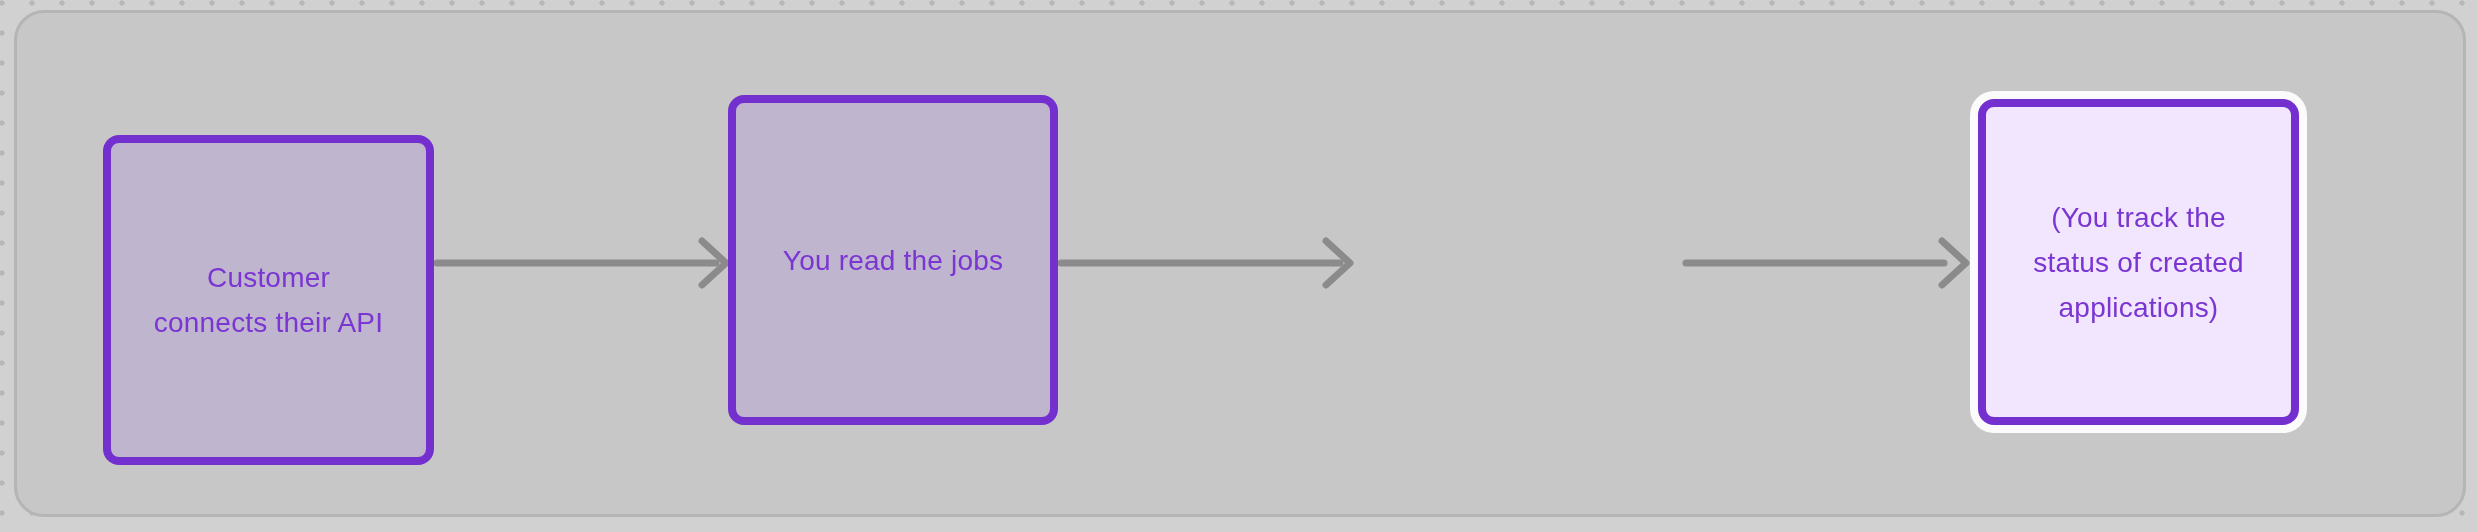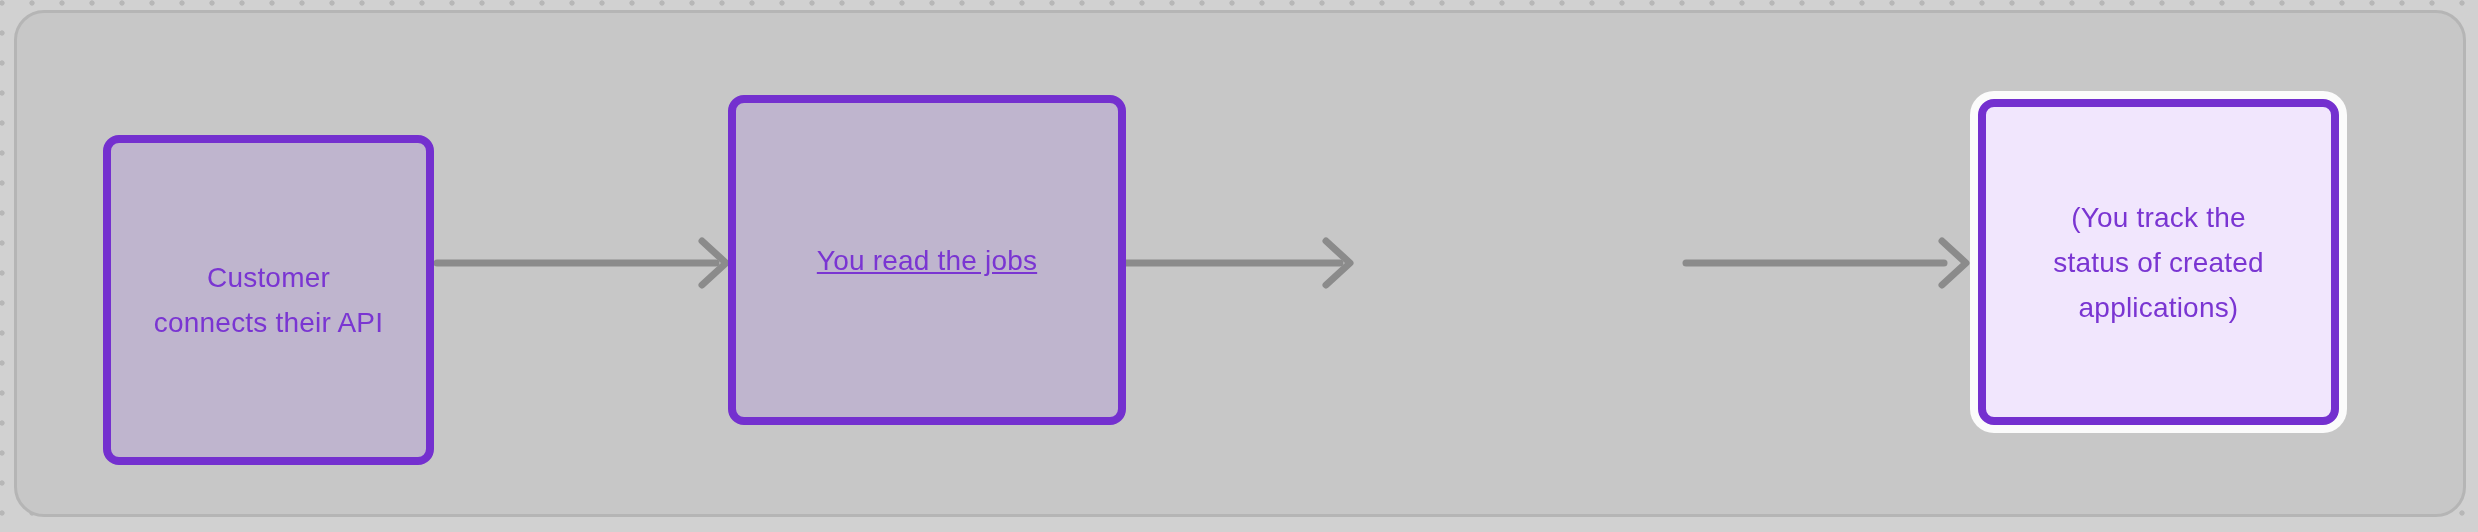--- a/index.html
+++ b/index.html
@@ -46,24 +46,24 @@
     align-items: center;
     justify-content: center;
     text-align: center;
     color: var(--node-text, #7a35d2);
     font-size: 28px;
     line-height: 45px;
     white-space: pre-line;
     letter-spacing: 0.2px;
   }
   .node--1 { left: 103px;  top: 95px; width: 331px; height: 330px; margin-top: 40px; }
-  .node--2 { left: 728px;  top: 95px; width: 398px; height: 330px; text-decoration: underline; }
+  .node--2 { left: 728px;  top: 95px; width: 330px; height: 330px; }
   .node--3 { left: 1352px; top: 95px; width: 331px; height: 330px; }
   .node--4 {
-    left: 1978px; top: 99px; width: 361px; height: 326px;
+    left: 1978px; top: 99px; width: 321px; height: 326px;
     background: var(--highlight-node-fill, #f1e6fd);
     box-shadow: 0 0 0 8px var(--highlight-ring, #fbfbfb);
   }
 
   
   svg.connectors {
     position: absolute;
     left: 0; top: 0;
     width: 2478px;
     height: 532px;

